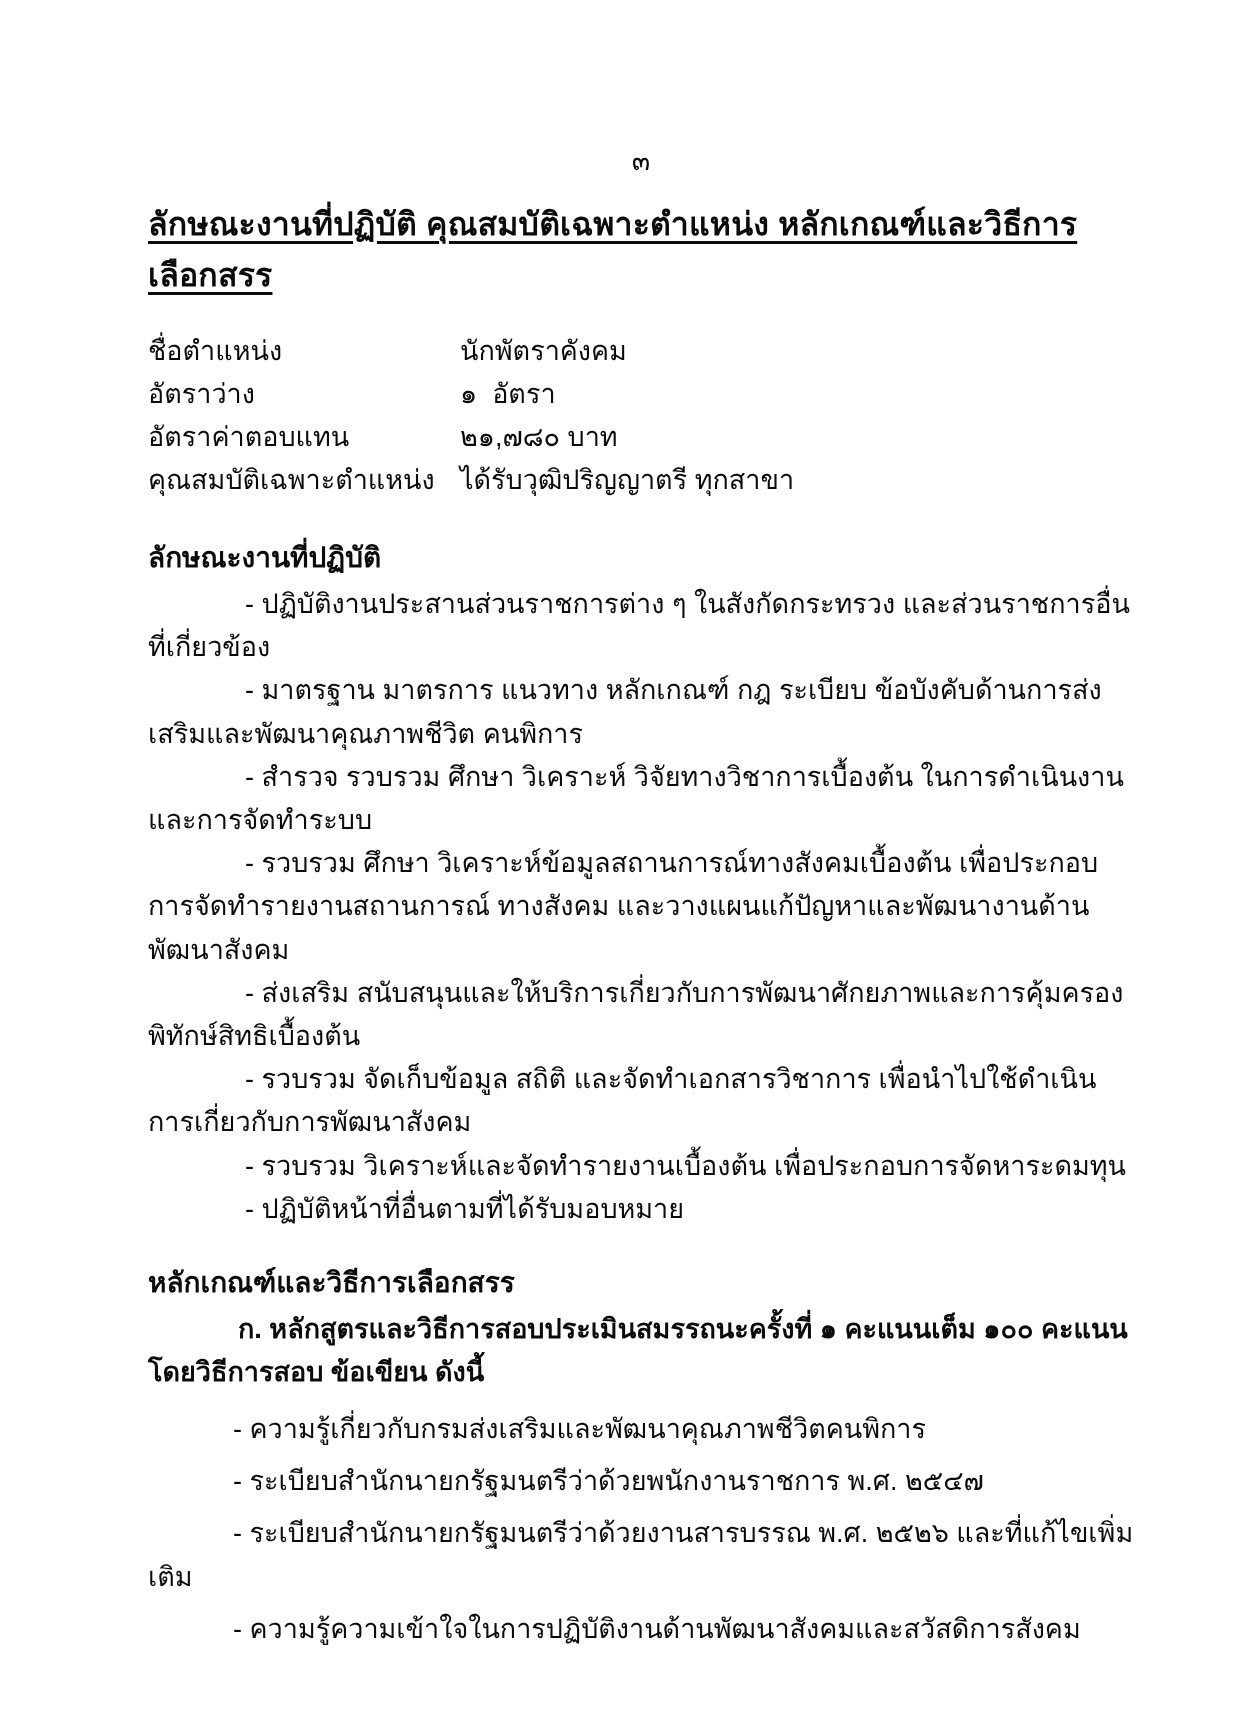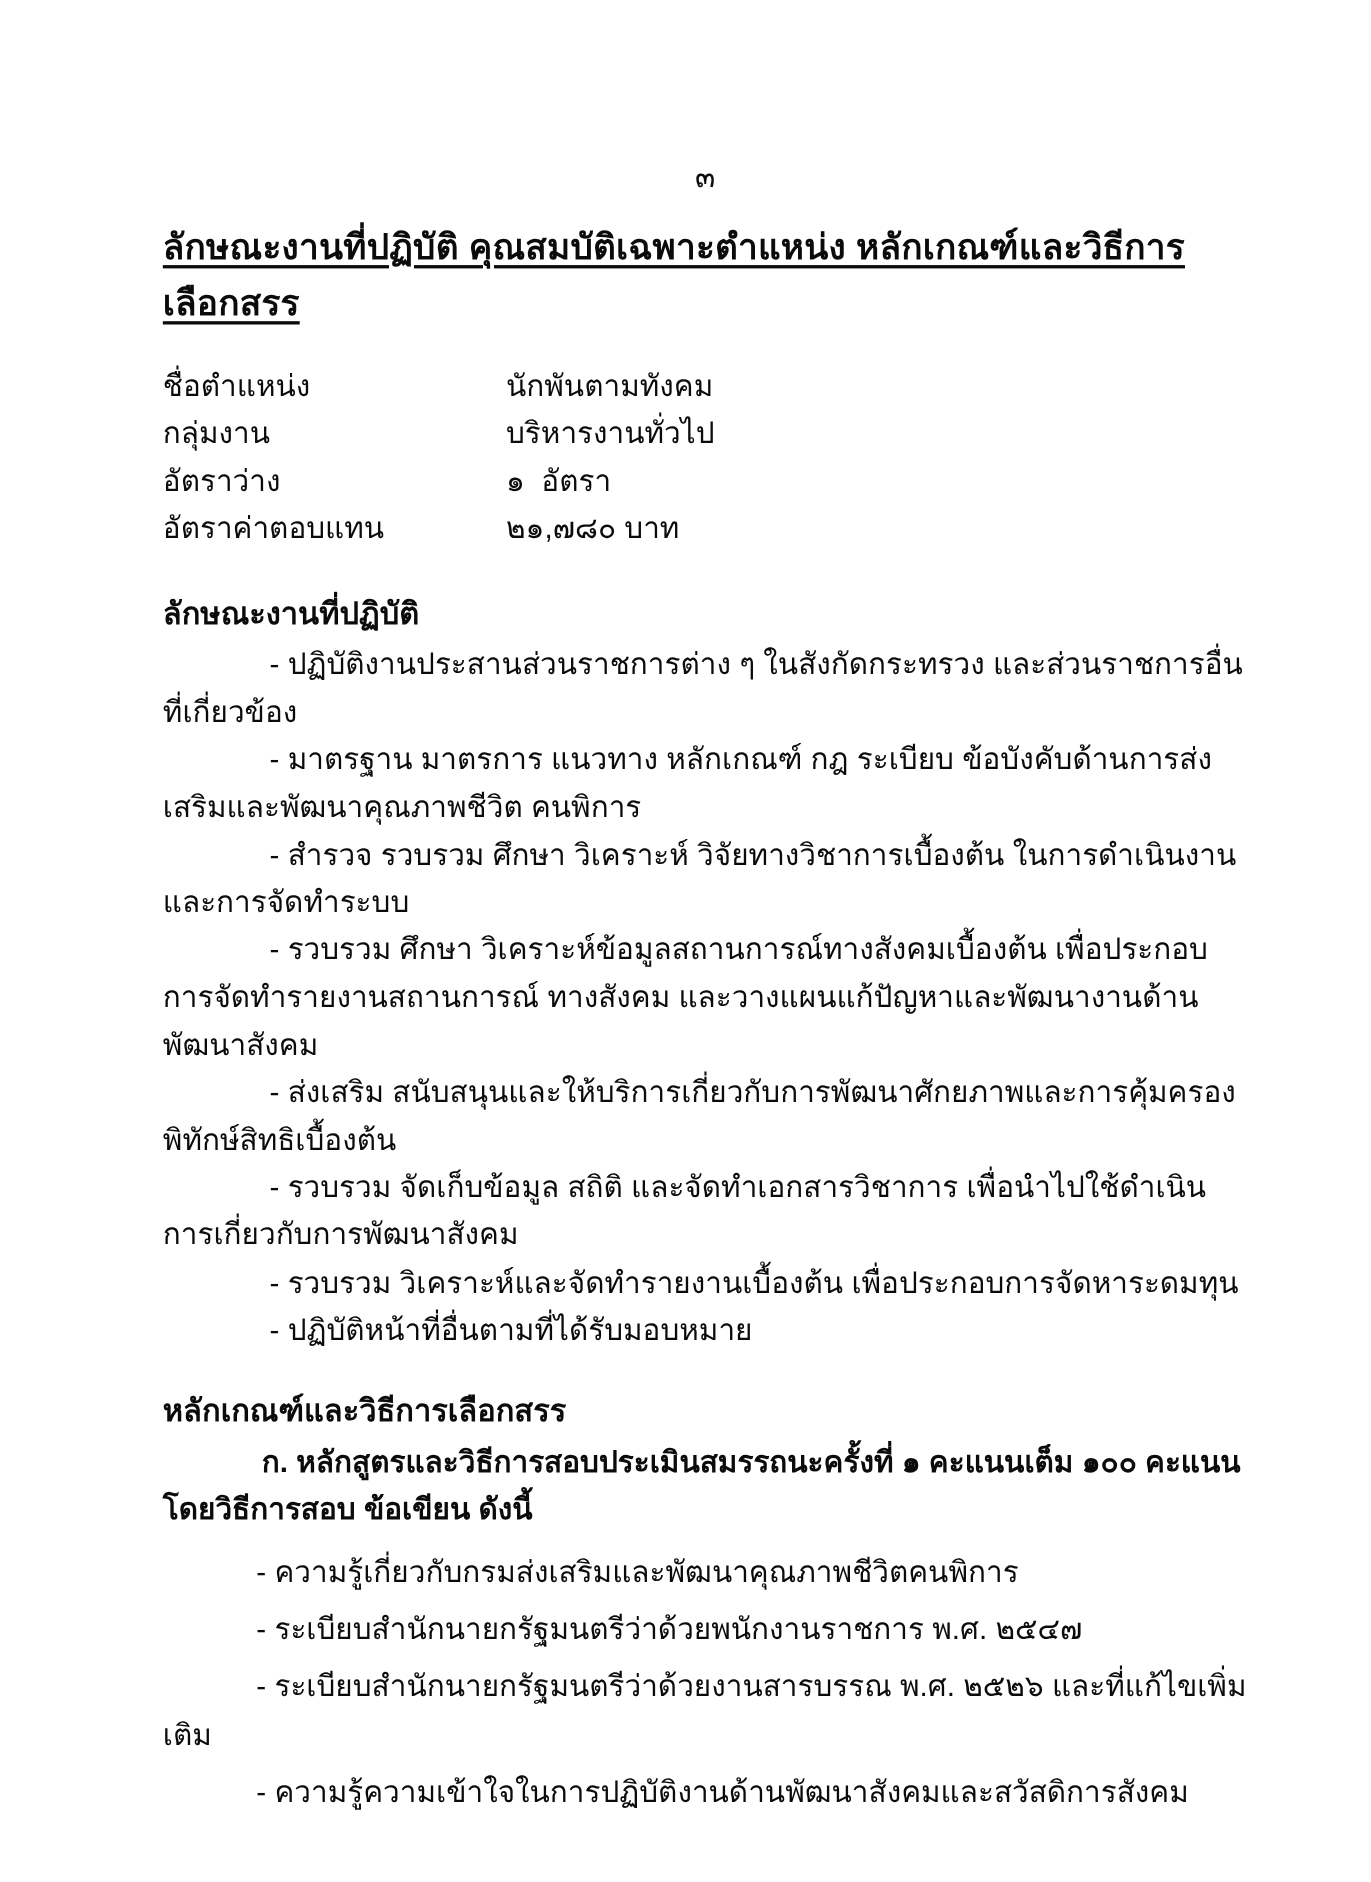--- a/index.html
+++ b/index.html
@@ -70,33 +70,33 @@
 
 <div class="page">
 
   <div class="page-number">๓</div>
 
   <div class="doc-title">ลักษณะงานที่ปฏิบัติ คุณสมบัติเฉพาะตำแหน่ง หลักเกณฑ์และวิธีการเลือกสรร</div>
 
   <div class="info-table">
     <div class="info-row">
       <span class="info-label">ชื่อตำแหน่ง</span>
-      <span class="info-value">นักพันตามทังคม</span>
-    </div>
-    <div class="info-row">
-      <span class="info-label">กลุ่มงาน</span>
-      <span class="info-value">บริหารงานทั่วไป</span>
+      <span class="info-value">นักพัตราคังคม</span>
     </div>
     <div class="info-row">
       <span class="info-label">อัตราว่าง</span>
       <span class="info-value">๑  อัตรา</span>
     </div>
     <div class="info-row">
       <span class="info-label">อัตราค่าตอบแทน</span>
       <span class="info-value">๒๑,๗๘๐ บาท</span>
+    </div>
+    <div class="info-row">
+      <span class="info-label">คุณสมบัติเฉพาะตำแหน่ง</span>
+      <span class="info-value">ได้รับวุฒิปริญญาตรี ทุกสาขา</span>
     </div>
   </div>
 
   <div class="section-heading">ลักษณะงานที่ปฏิบัติ</div>
 
   <div>
     <p class="duty-item">- ปฏิบัติงานประสานส่วนราชการต่าง ๆ ในสังกัดกระทรวง และส่วนราชการอื่นที่เกี่ยวข้อง</p>
     <p class="duty-item">- มาตรฐาน มาตรการ แนวทาง หลักเกณฑ์ กฎ ระเบียบ ข้อบังคับด้านการส่งเสริมและพัฒนาคุณภาพชีวิต คนพิการ</p>
     <p class="duty-item">- สำรวจ รวบรวม ศึกษา วิเคราะห์ วิจัยทางวิชาการเบื้องต้น ในการดำเนินงานและการจัดทำระบบ</p>
     <p class="duty-item">- รวบรวม ศึกษา วิเคราะห์ข้อมูลสถานการณ์ทางสังคมเบื้องต้น เพื่อประกอบการจัดทำรายงานสถานการณ์ ทางสังคม และวางแผนแก้ปัญหาและพัฒนางานด้านพัฒนาสังคม</p>

